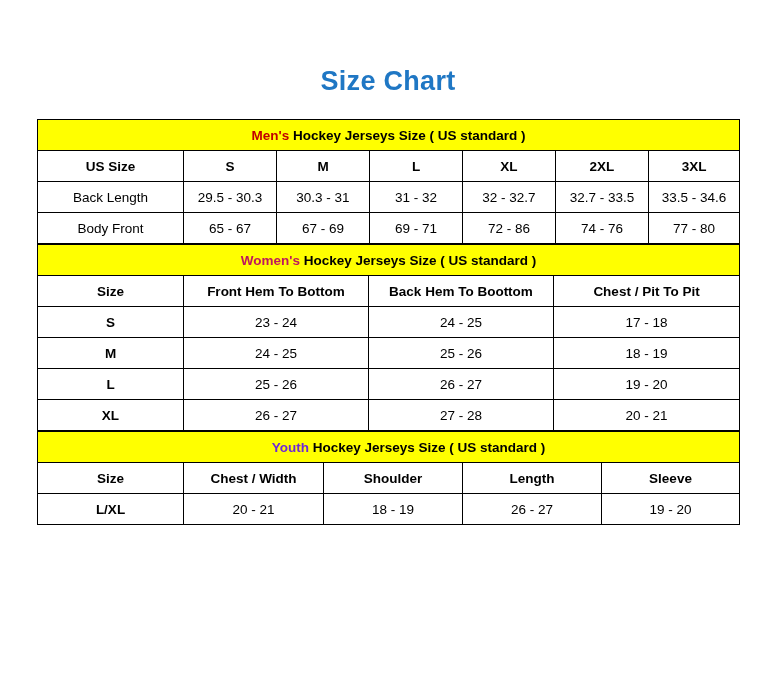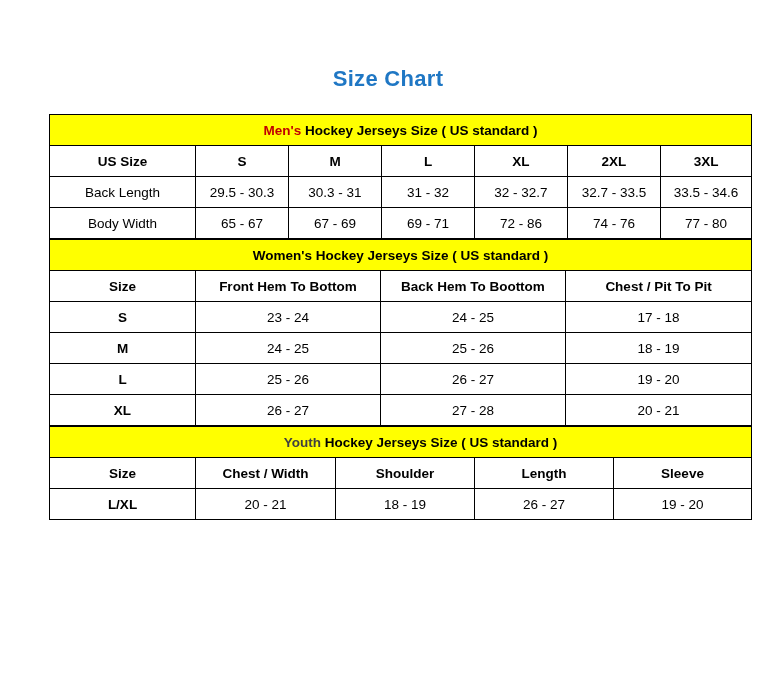--- a/index.html
+++ b/index.html
@@ -16,28 +16,28 @@
   }
   .page {
     position: relative;
     width: 776px;
     height: 692px;
     box-sizing: border-box;
   }
   .title {
     text-align: center;
     color: #1f77c4;
-    font-size: 22px;
+    font-size: 27px;
     font-weight: bold;
     padding-top: 66px;
     padding-bottom: 0;
     letter-spacing: 0.3px;
   }
   .chart-wrap {
-    padding: 22px 37px 0 49px;
+    padding: 22px 37px 0 37px;
   }
   table.size-table {
     width: 702px;
     border-collapse: collapse;
     table-layout: fixed;
     margin: 0;
   }
   table.size-table td {
     border: 1px solid #000000;
     text-align: center;
@@ -46,22 +46,22 @@
     height: 26px;
     padding: 2px 2px;
   }
   .band {
     background: #ffff00;
     font-weight: bold;
     font-size: 14.5px;
     height: 28px;
   }
   .band .accent-men { color: #c00000; }
-  .band .accent-women { color: #000000; }
-  .band .accent-youth { color: #404040; margin-left: 40px; }
+  .band .accent-women { color: #be185d; }
+  .band .accent-youth { color: #6d28d9; margin-left: 40px; }
   .hdr {
     font-weight: bold;
   }
   .rowlabel-bold {
     font-weight: bold;
   }
 </style>
 </head>
 <body>
 
@@ -97,21 +97,21 @@
         <tr>
           <td>Back Length</td>
           <td>29.5 - 30.3</td>
           <td>30.3 - 31</td>
           <td>31 - 32</td>
           <td>32 - 32.7</td>
           <td>32.7 - 33.5</td>
           <td>33.5 - 34.6</td>
         </tr>
         <tr>
-          <td>Body Width</td>
+          <td>Body Front</td>
           <td>65 - 67</td>
           <td>67 - 69</td>
           <td>69 - 71</td>
           <td>72 - 86</td>
           <td>74 - 76</td>
           <td>77 - 80</td>
         </tr>
       </tbody>
     </table>
 

